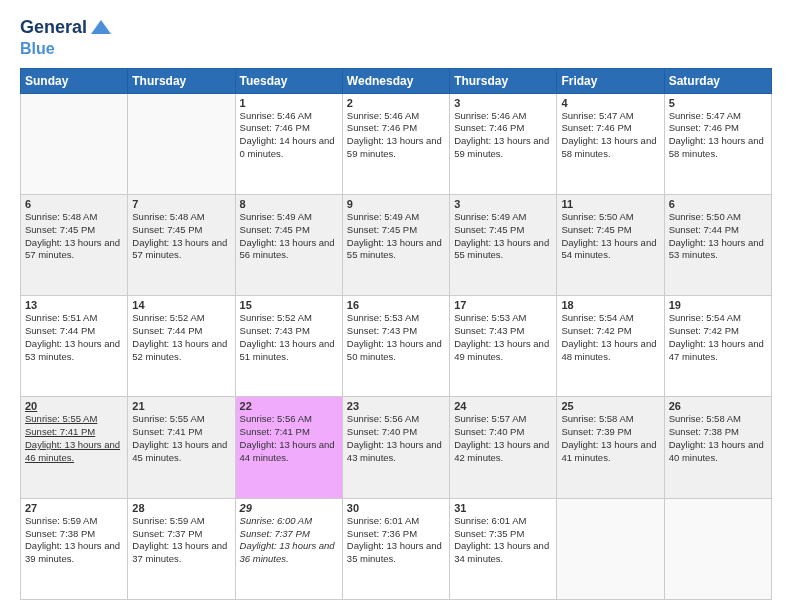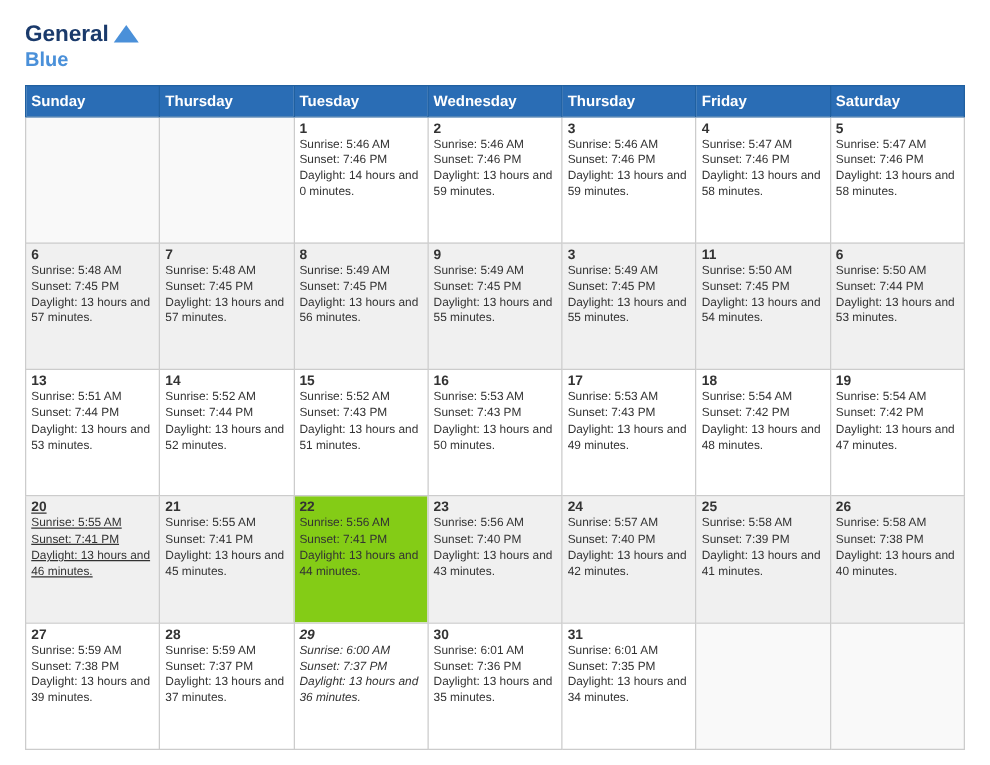--- a/index.html
+++ b/index.html
@@ -258,21 +258,21 @@
             <div class="day-info" style="white-space: pre-line;">Sunrise: 5:55 AM
 Sunset: 7:41 PM
 Daylight: 13 hours and 46 minutes.</div>
           </td>
           <td style="background: rgb(240, 240, 240);">
             <span class="day-num">21</span>
             <div class="day-info" style="white-space: pre-line;">Sunrise: 5:55 AM
 Sunset: 7:41 PM
 Daylight: 13 hours and 45 minutes.</div>
           </td>
-          <td style="background: #84cc16;">
+          <td style="background: #f0abfc;">
             <span class="day-num">22</span>
             <div class="day-info" style="white-space: pre-line;">Sunrise: 5:56 AM
 Sunset: 7:41 PM
 Daylight: 13 hours and 44 minutes.</div>
           </td>
           <td style="background: rgb(240, 240, 240);">
             <span class="day-num">23</span>
             <div class="day-info" style="white-space: pre-line;">Sunrise: 5:56 AM
 Sunset: 7:40 PM
 Daylight: 13 hours and 43 minutes.</div>

